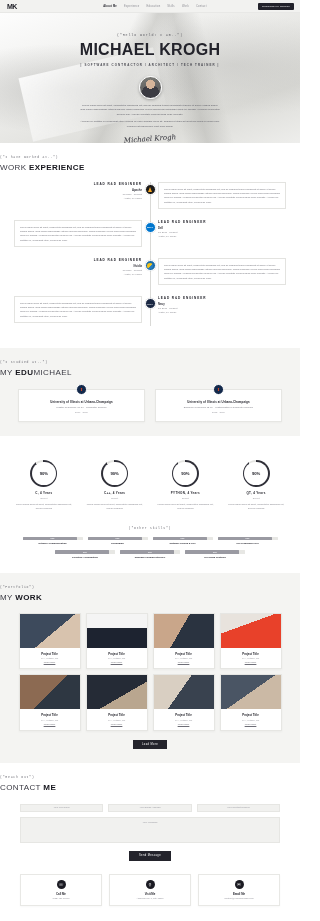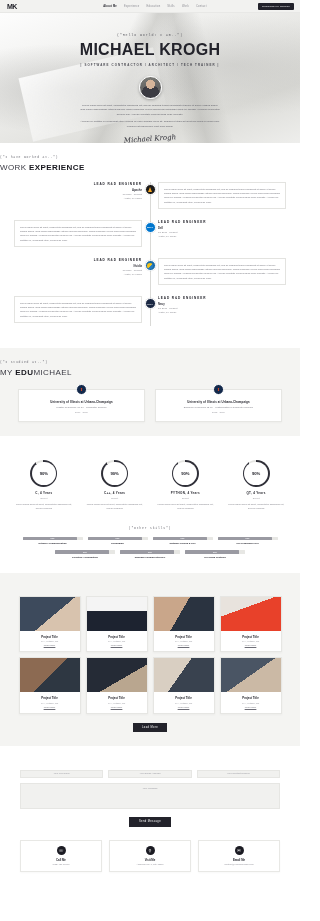--- a/index.html
+++ b/index.html
@@ -444,20 +444,26 @@
         <div class="obar">
           <i style="width: 90%;"></i>
           <b>90%</b>
         </div>
         <div class="oskill-name">Licensing Systems</div>
       </div>
     </div>
 </div>
 
 <div class="section sec-gray">
+  <div class="sec-head">
+    <div class="sec-eyebrow">("Portfolio")</div>
+    <div class="sec-title">
+      <span>MY </span><b>WORK</b>
+    </div>
+  </div>
   <div class="work-grid" id="workGrid">
       <div class="work-card">
         <div class="work-thumb t1"></div>
         <div class="work-body">
           <div class="work-title">Project Title</div>
           <div class="work-meta">C++, Python, QT</div>
           <div class="work-link">Learn More</div>
         </div>
       </div>
       <div class="work-card">
@@ -514,20 +520,26 @@
           <div class="work-title">Project Title</div>
           <div class="work-meta">C++, Python, QT</div>
           <div class="work-link">Learn More</div>
         </div>
       </div>
     </div>
   <button class="load-more">Load More</button>
 </div>
 
 <div class="section sec-light">
+  <div class="sec-head">
+    <div class="sec-eyebrow">("Reach Out")</div>
+    <div class="sec-title">
+      <span>CONTACT </span><b>ME</b>
+    </div>
+  </div>
 
   <div class="form-row">
     <div class="inp">Your Full Name</div>
     <div class="inp">Your Email Address</div>
     <div class="inp">Your Contact Number</div>
   </div>
   <div class="ta">Your Message</div>
   <button class="send-btn">Send Message</button>
 
   <div class="contact-cards" id="contactCards">

